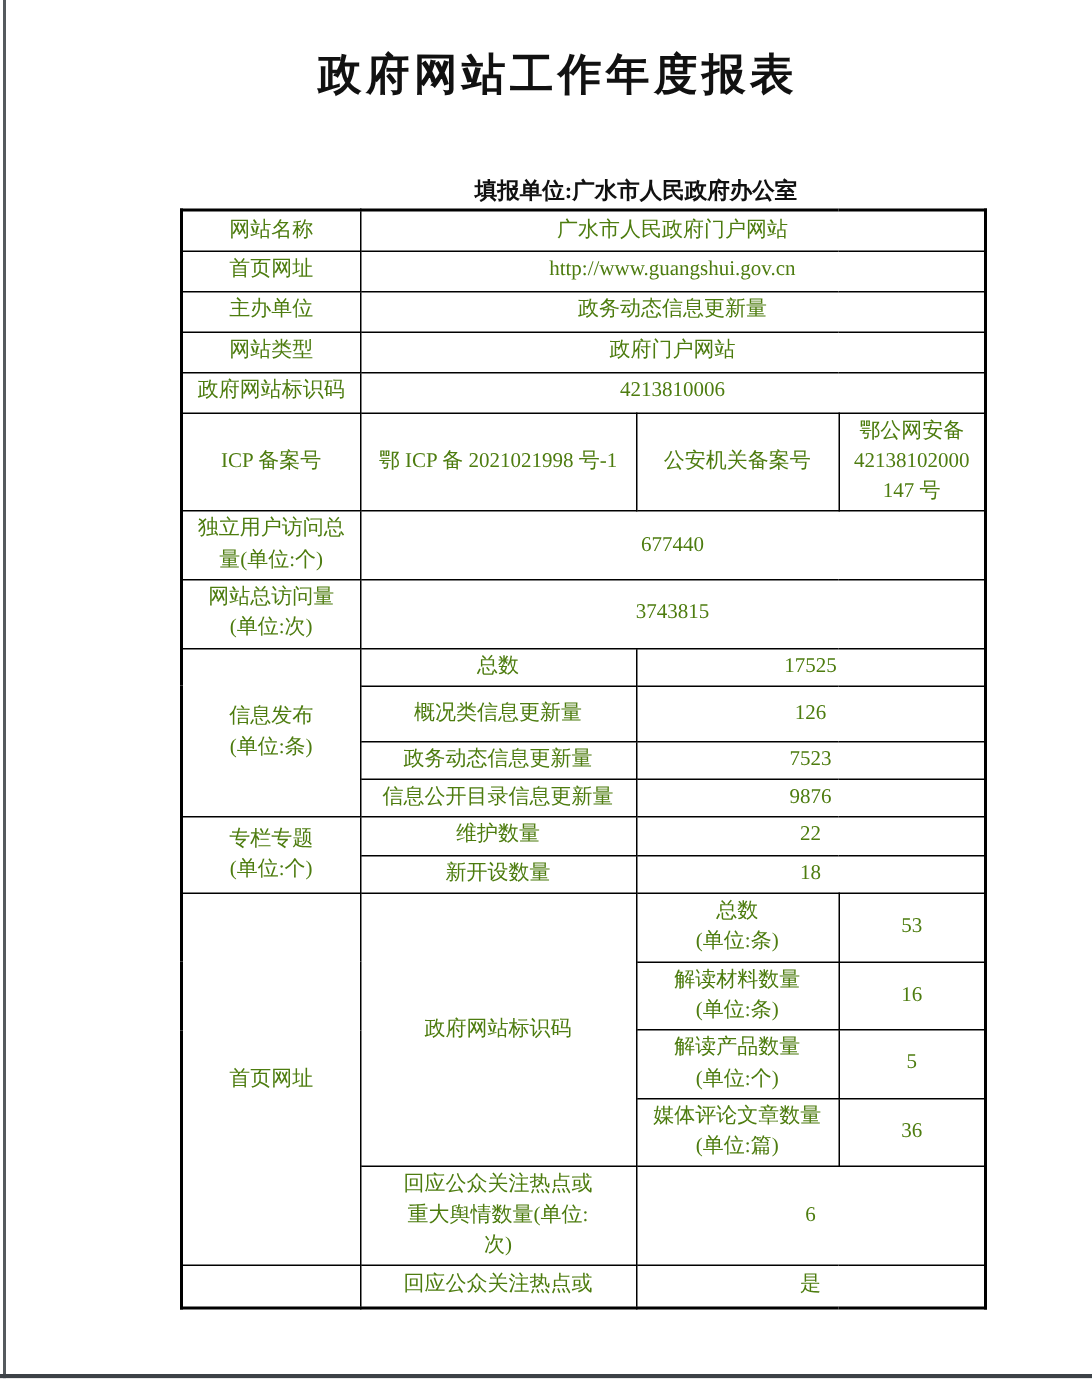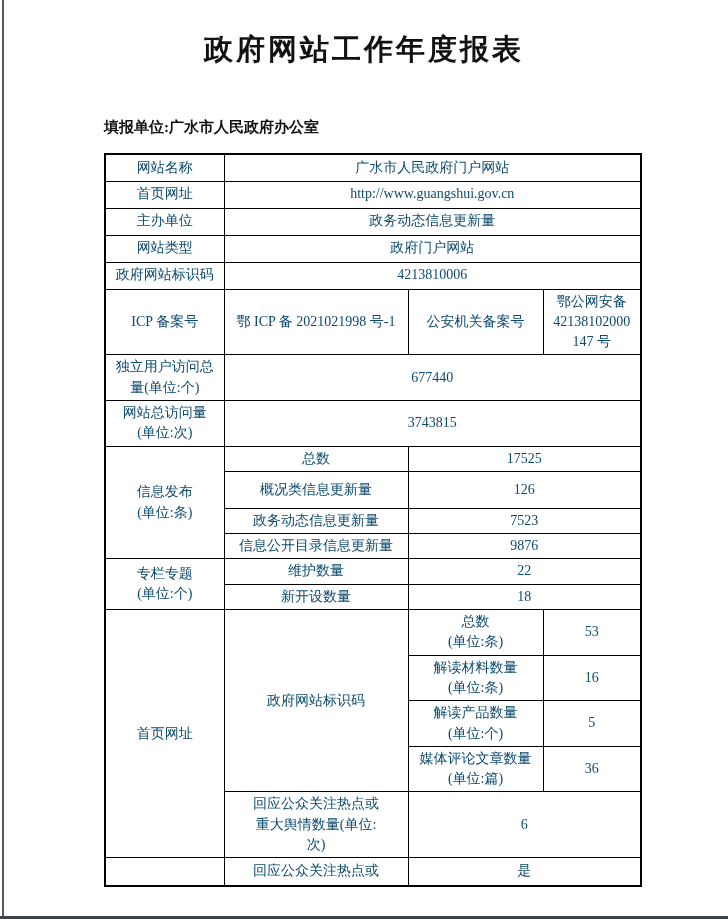--- a/index.html
+++ b/index.html
@@ -5,20 +5,21 @@
   * { margin: 0; padding: 0; box-sizing: border-box; }
   html, body { background: #ffffff; }
   .page {
     position: relative;
     width: 728px;
     height: 919px;
     background: #ffffff;
     overflow: hidden;
     font-family: "Liberation Serif", serif;
     color: #1c1c1c;
+    padding-left: 16px;
   }
   .edge-left {
     position: absolute; left: 2px; top: 0; width: 2px; height: 919px;
     background: #555a5e;
   }
   .edge-bottom {
     position: absolute; left: 0; bottom: 0; width: 728px; height: 3px;
     background: #3d4247;
   }
   .doc-title {
@@ -31,40 +32,41 @@
     color: #111;
   }
   .doc-subtitle {
     margin-top: 35px;
     text-align: center;
     font-size: 17px;
     letter-spacing: 1px;
     color: #222;
   }
   .report-unit {
-    margin: 48px 0 16px 104px;
+    margin: 48px 0 2px 104px;
     font-weight: bold;
     font-size: 15px;
     color: #111;
+    text-align: center;
   }
   table.report {
     margin-left: 104px;
     width: 536px;
     border-collapse: collapse;
     table-layout: fixed;
   }
   table.report td {
     border: 1px solid #000;
     font-size: 14px;
     text-align: center;
     vertical-align: middle;
     white-space: pre-line;
     padding: 2px 4px;
     line-height: 1.45;
-    color: #0c4a6e;
+    color: #4d7c0f;
   }
   table.report { border: 2px solid #000; }
 </style>
 </head>
 <body>
 
 <div class="page">
   <div class="edge-left"></div>
 
   <div class="doc-title">政府网站工作年度报表</div>

